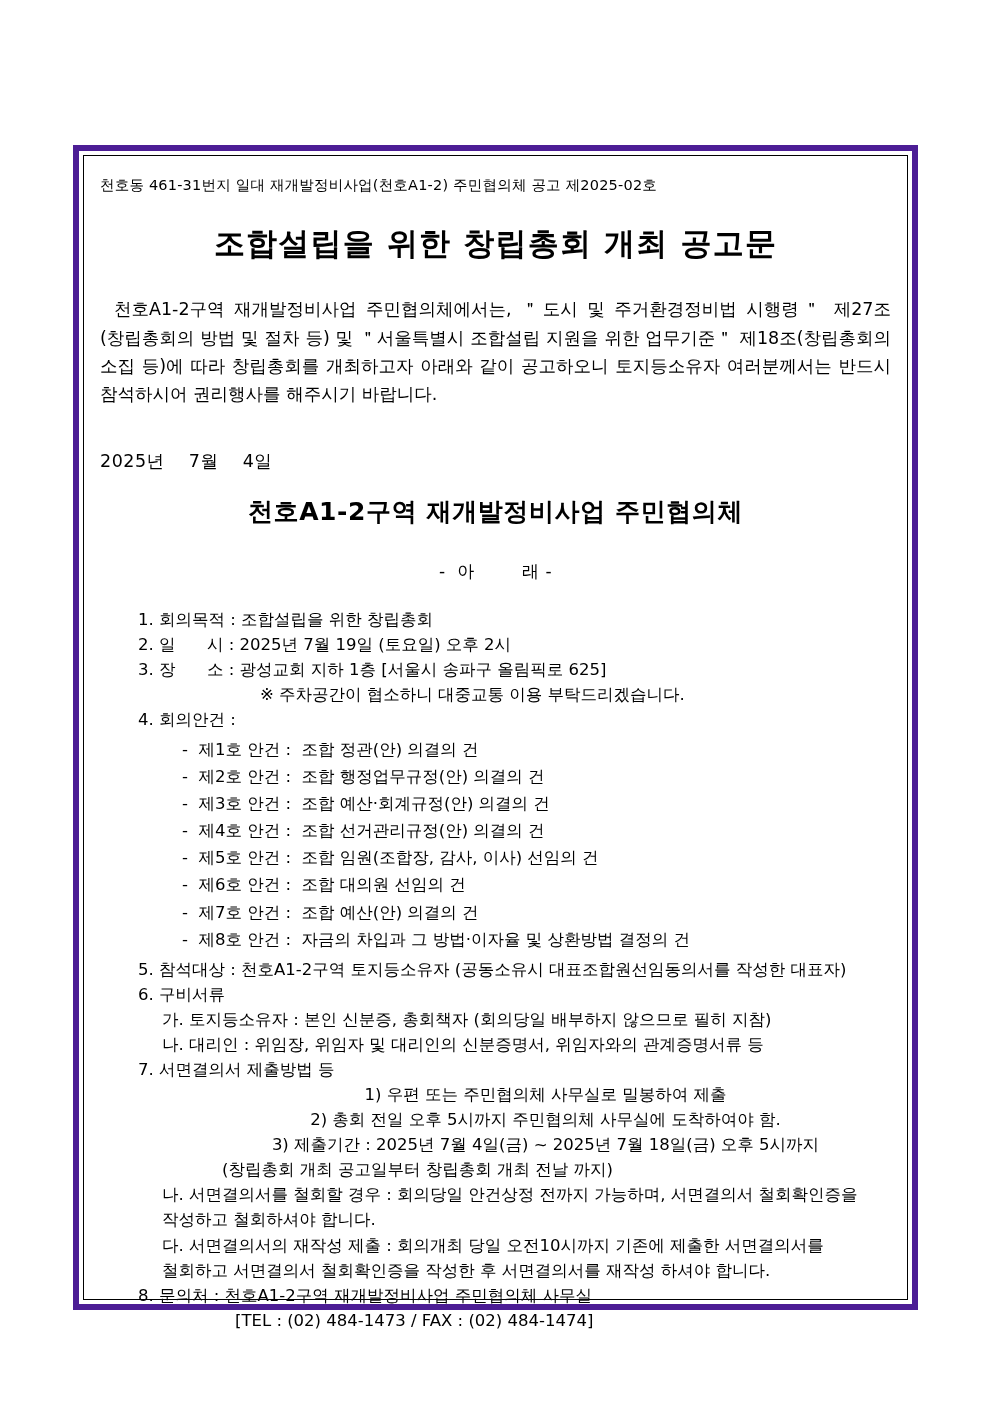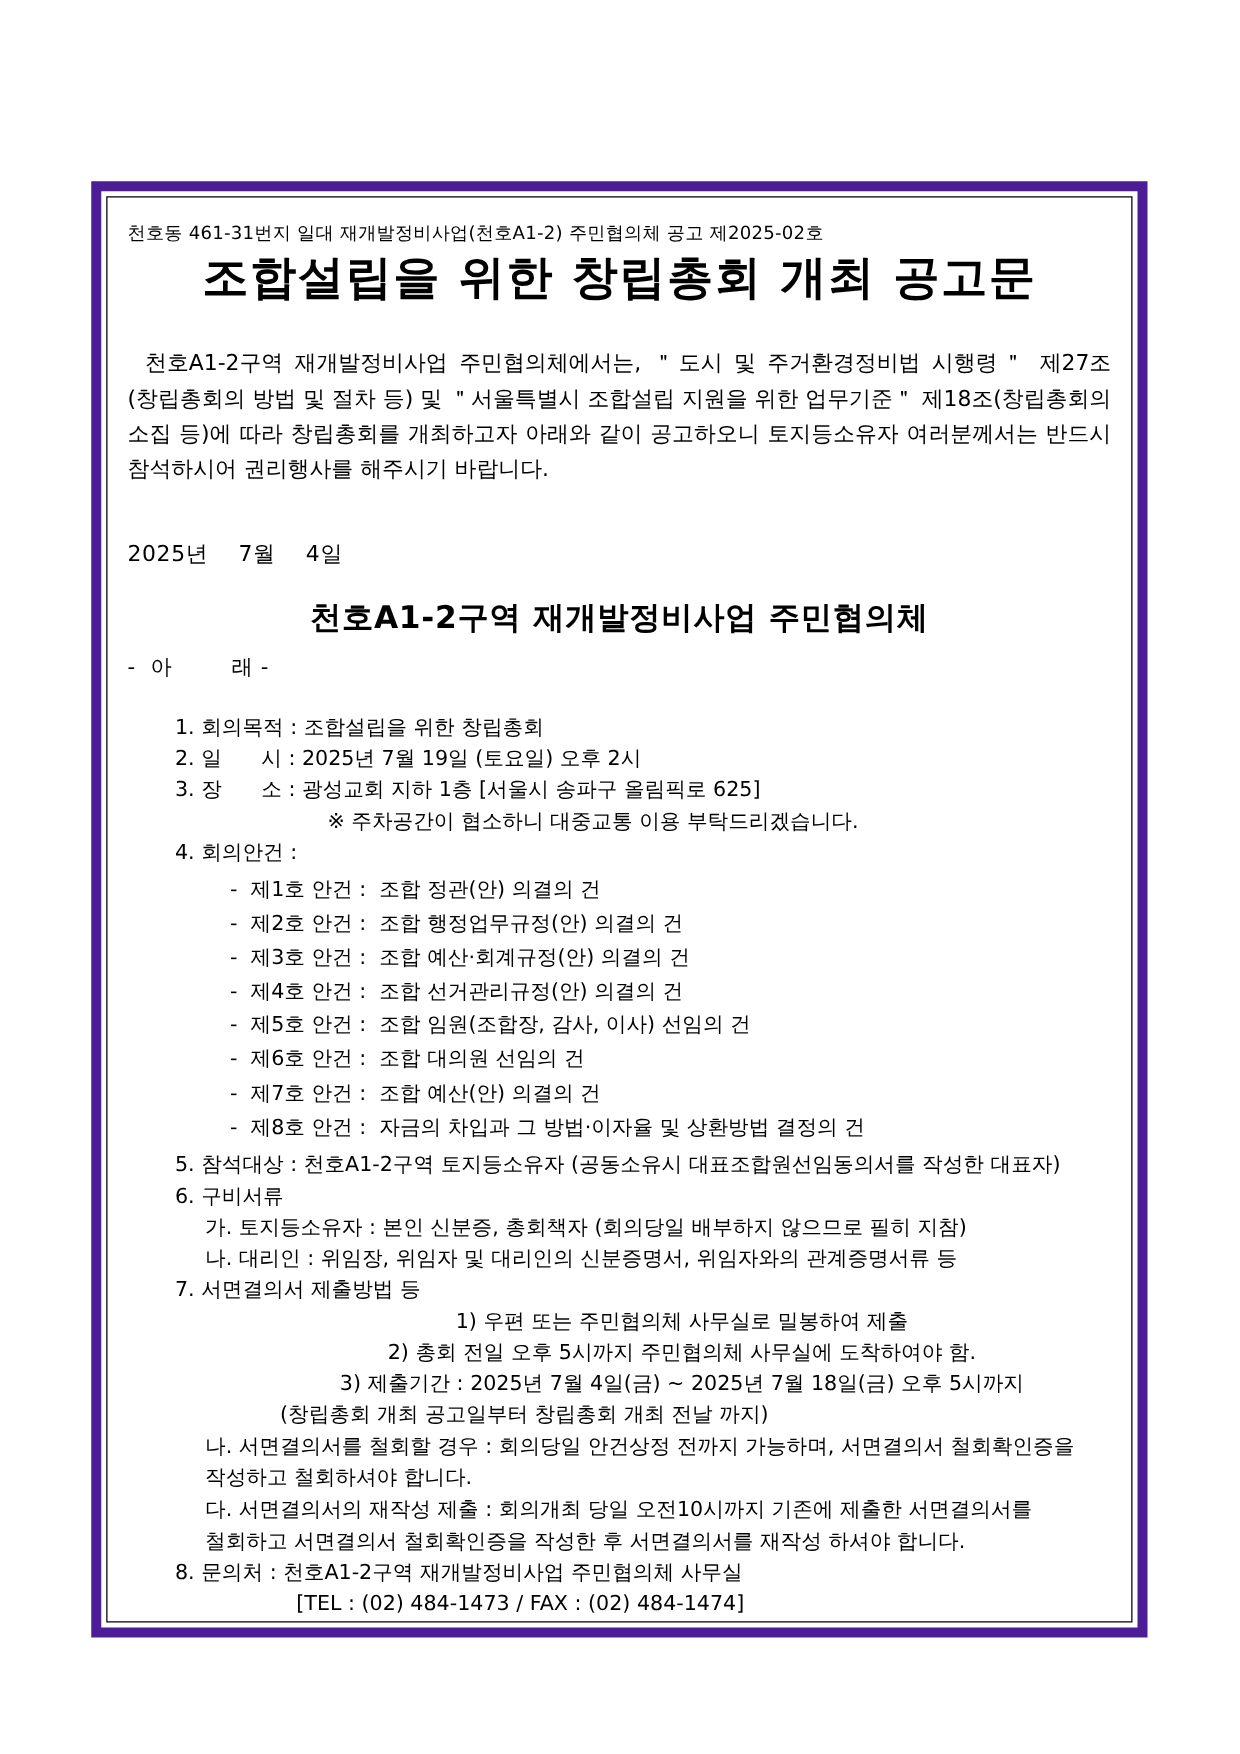--- a/index.html
+++ b/index.html
@@ -17,21 +17,21 @@
     overflow: hidden;
   }
 
   
   #doc-frame {
     position: absolute;
     left: 73px;
     top: 145px;
     width: 845px;
     height: 1165px;
-    border: 8px solid #4c1d95;
+    border: 6px solid #4c1d95;
     box-sizing: border-box;
     text-decoration: underline;
   }
   #doc-inner {
     position: absolute;
     left: 4px;
     top: 4px;
     right: 4px;
     bottom: 4px;
     border: 1px solid #000;
@@ -52,23 +52,24 @@
     font-size: 14.5px;
     letter-spacing: 0.2px;
     line-height: 1.4;
     white-space: nowrap;
     margin-top: 8px;
   }
 
   
   .doc-title {
     text-align: center;
-    font-size: 37px;
+    font-size: 31px;
     font-weight: bold;
     letter-spacing: 1.2px;
+    margin-top: 28px;
     white-space: nowrap;
   }
 
   
   .lead-para {
     margin-top: 30px;
     font-size: 17.5px;
     line-height: 1.62;
     text-align: justify;
     text-justify: inter-character;
@@ -92,23 +93,23 @@
     text-align: center;
     font-size: 25px;
     font-weight: bold;
     letter-spacing: 0.6px;
     margin-top: 22px;
     white-space: nowrap;
   }
 
   
   .arae-line {
-    text-align: left;
+    text-align: center;
     font-size: 17px;
-    margin-top: 12px;
+    margin-top: 32px;
     white-space: pre;
     letter-spacing: 0.5px;
   }
 
   
   .body-list {
     margin-top: 24px;
     font-size: 16.5px;
     line-height: 1.52;
   }

